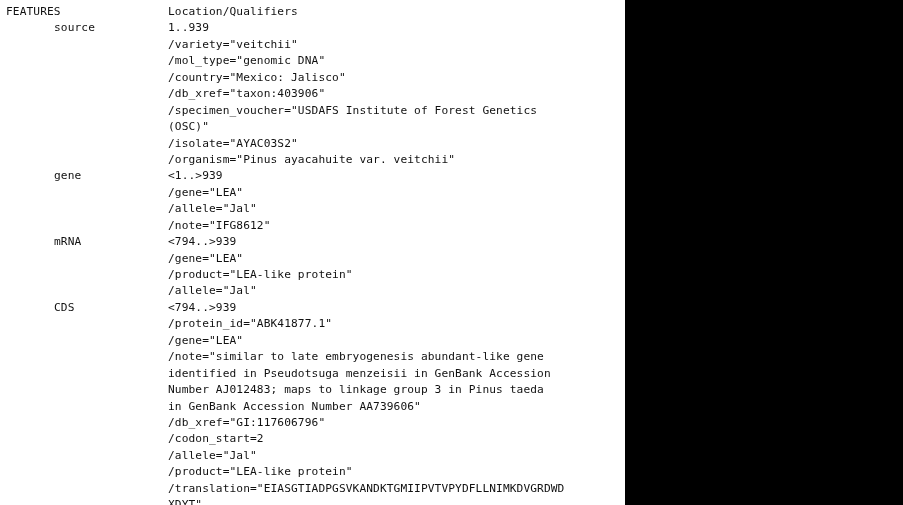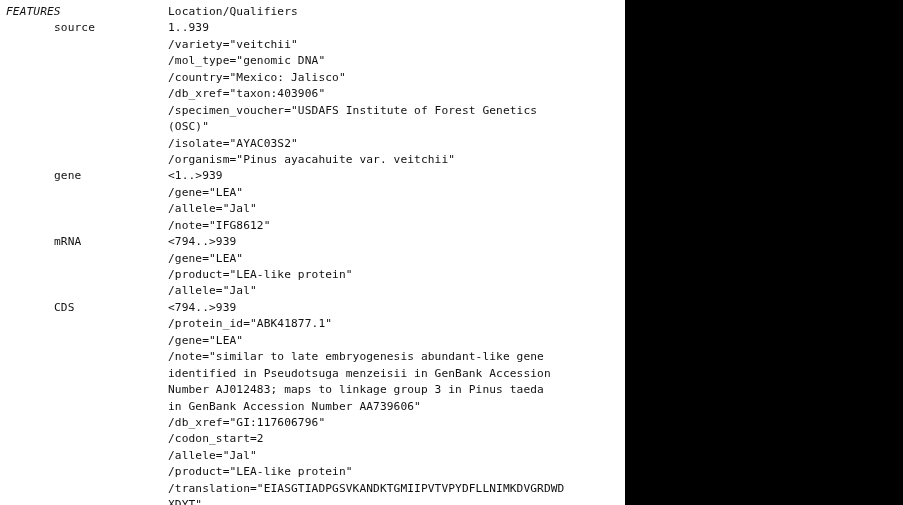--- a/index.html
+++ b/index.html
@@ -38,21 +38,20 @@
   }
   .row {
     display: block;
     height: 16.45px;
     white-space: pre;
   }
   .col-key {
     display: inline-block;
     width: 48px;
     white-space: pre;
-    font-style: italic;
   }
   .col-feat {
     display: inline-block;
     width: 114px;
     white-space: pre;
   }
   .col-val {
     display: inline-block;
     white-space: pre;
   }

